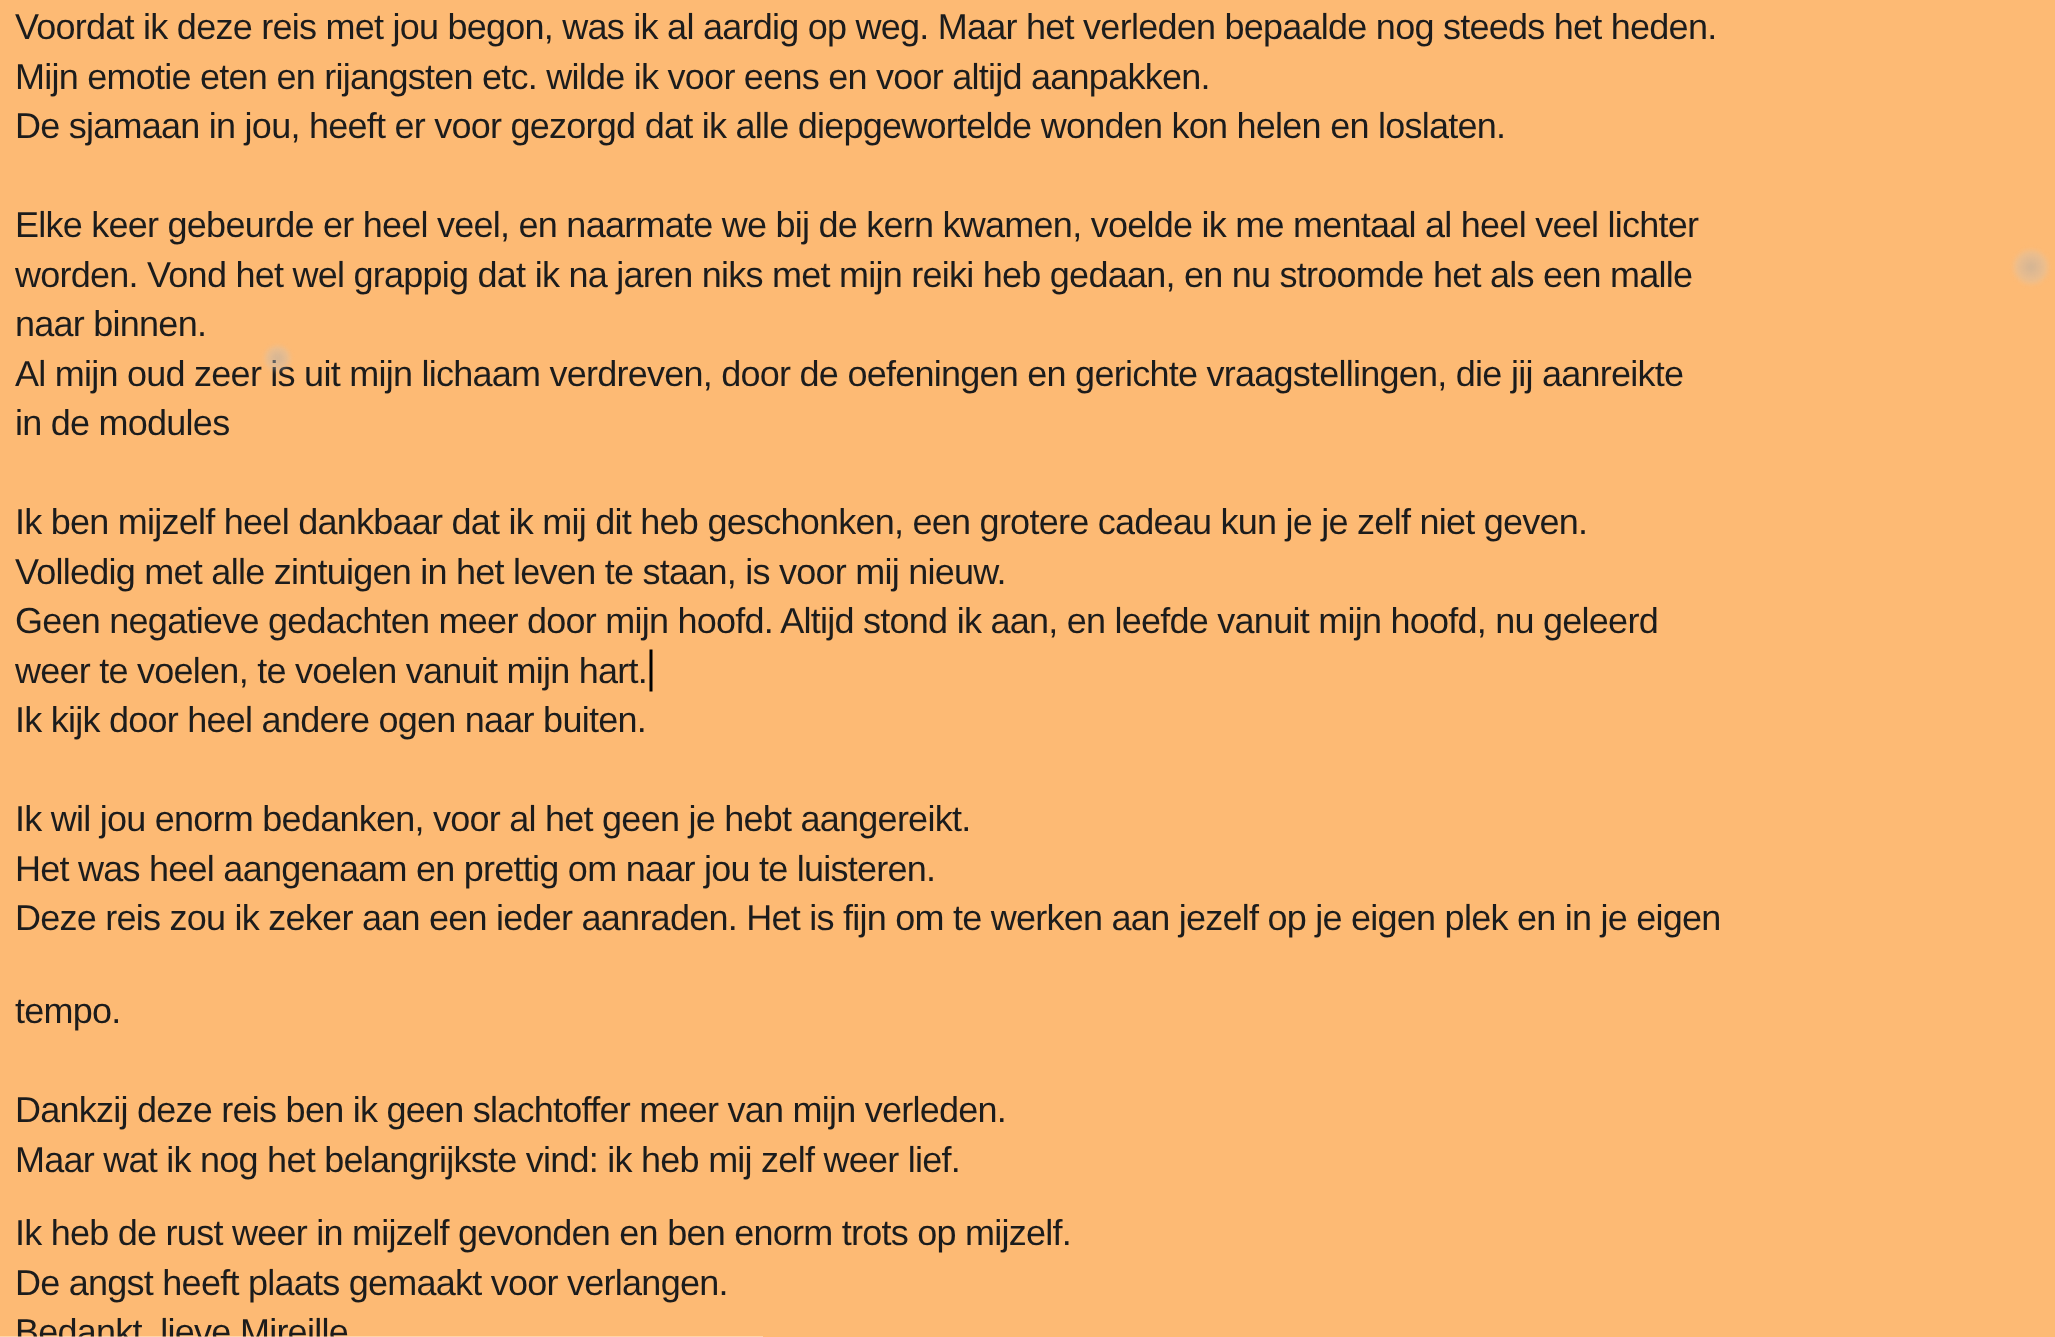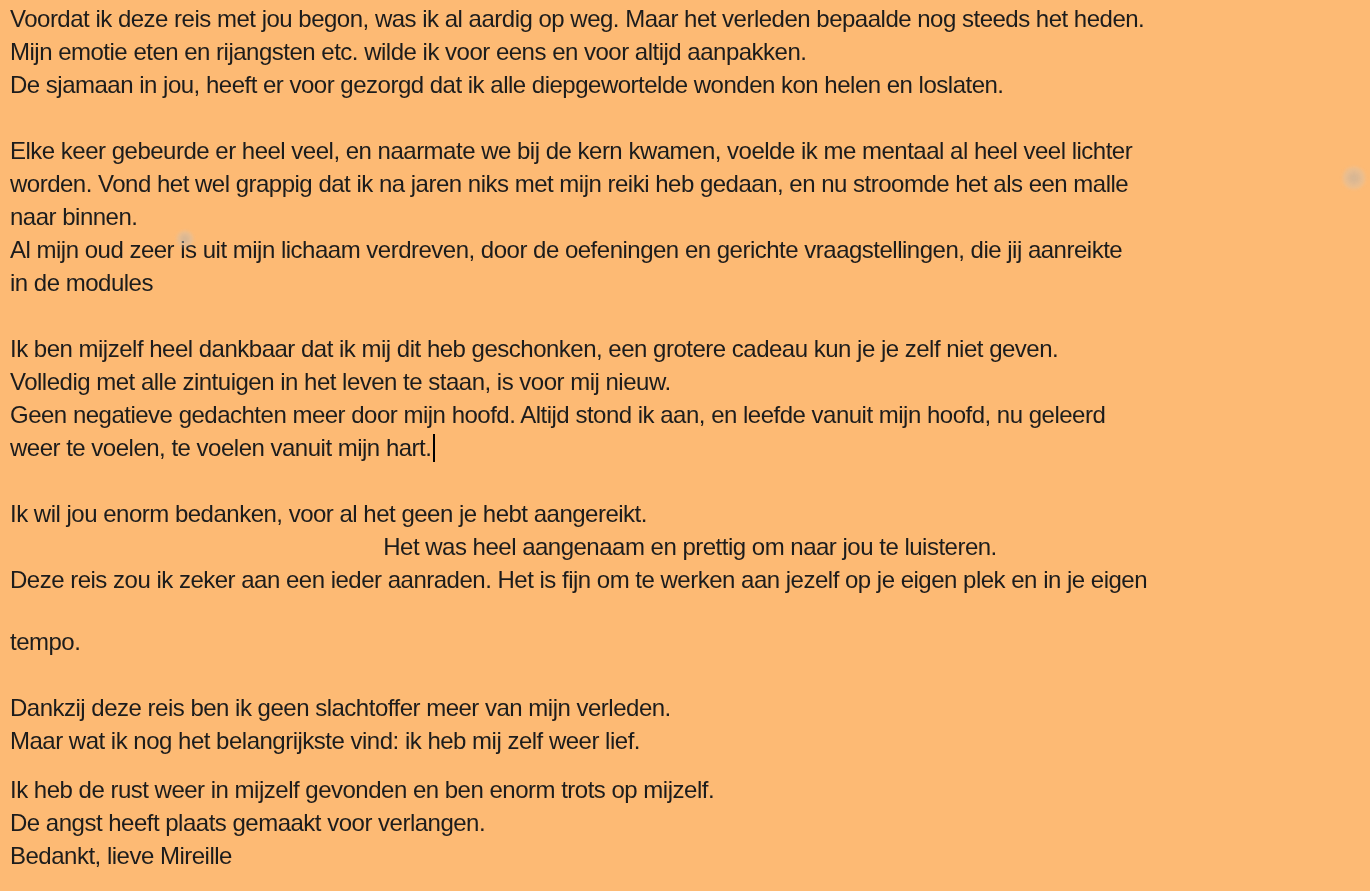--- a/index.html
+++ b/index.html
@@ -69,23 +69,24 @@
       <div class="line" style="color: rgb(28, 28, 28);">Elke keer gebeurde er heel veel, en naarmate we bij de kern kwamen, voelde ik me mentaal al heel veel lichter</div>
       <div class="line" style="color: rgb(28, 28, 28);">worden. Vond het wel grappig dat ik na jaren niks met mijn reiki heb gedaan, en nu stroomde het als een malle</div>
       <div class="line" style="color: rgb(28, 28, 28);">naar binnen.</div>
       <div class="line" style="color: rgb(28, 28, 28);">Al mijn oud zeer is uit mijn lichaam verdreven, door de oefeningen en gerichte vraagstellingen, die jij aanreikte</div>
       <div class="line" style="color: rgb(28, 28, 28);">in de modules</div>
       <div class="line blank"></div>
       <div class="line" style="color: rgb(28, 28, 28);">Ik ben mijzelf heel dankbaar dat ik mij dit heb geschonken, een grotere cadeau kun je je zelf niet geven.</div>
       <div class="line" style="color: rgb(28, 28, 28);">Volledig met alle zintuigen in het leven te staan, is voor mij nieuw.</div>
       <div class="line" style="color: rgb(28, 28, 28);">Geen negatieve gedachten meer door mijn hoofd. Altijd stond ik aan, en leefde vanuit mijn hoofd, nu geleerd</div>
       <div class="line" style="color: rgb(28, 28, 28);">weer te voelen, te voelen vanuit mijn hart.<span class="caret" style="background: rgb(0, 0, 0);"></span></div>
+      <div class="line" style="color: rgb(28, 28, 28);">Ik kijk door heel andere ogen naar buiten.</div>
       <div class="line blank"></div>
       <div class="line" style="color: rgb(28, 28, 28);">Ik wil jou enorm bedanken, voor al het geen je hebt aangereikt.</div>
-      <div class="line" style="color: rgb(28, 28, 28); text-align: center;">Het was heel aangenaam en prettig om naar jou te luisteren.</div>
+      <div class="line" style="color: rgb(28, 28, 28);">Het was heel aangenaam en prettig om naar jou te luisteren.</div>
       <div class="line" style="color: rgb(28, 28, 28);">Deze reis zou ik zeker aan een ieder aanraden. Het is fijn om te werken aan jezelf op je eigen plek en in je eigen</div>
       <div class="line" style="color: rgb(28, 28, 28); margin-top: 29px;">tempo.</div>
       <div class="line blank"></div>
       <div class="line" style="color: rgb(28, 28, 28);">Dankzij deze reis ben ik geen slachtoffer meer van mijn verleden.</div>
       <div class="line" style="color: rgb(28, 28, 28);">Maar wat ik nog het belangrijkste vind: ik heb mij zelf weer lief.</div>
       <div class="line" style="color: rgb(28, 28, 28); margin-top: 16px;">Ik heb de rust weer in mijzelf gevonden en ben enorm trots op mijzelf.</div>
       <div class="line" style="color: rgb(28, 28, 28);">De angst heeft plaats gemaakt voor verlangen.</div>
       <div class="line" style="color: rgb(28, 28, 28);">Bedankt, lieve Mireille</div>
     </div>
   <div id="artifacts">

